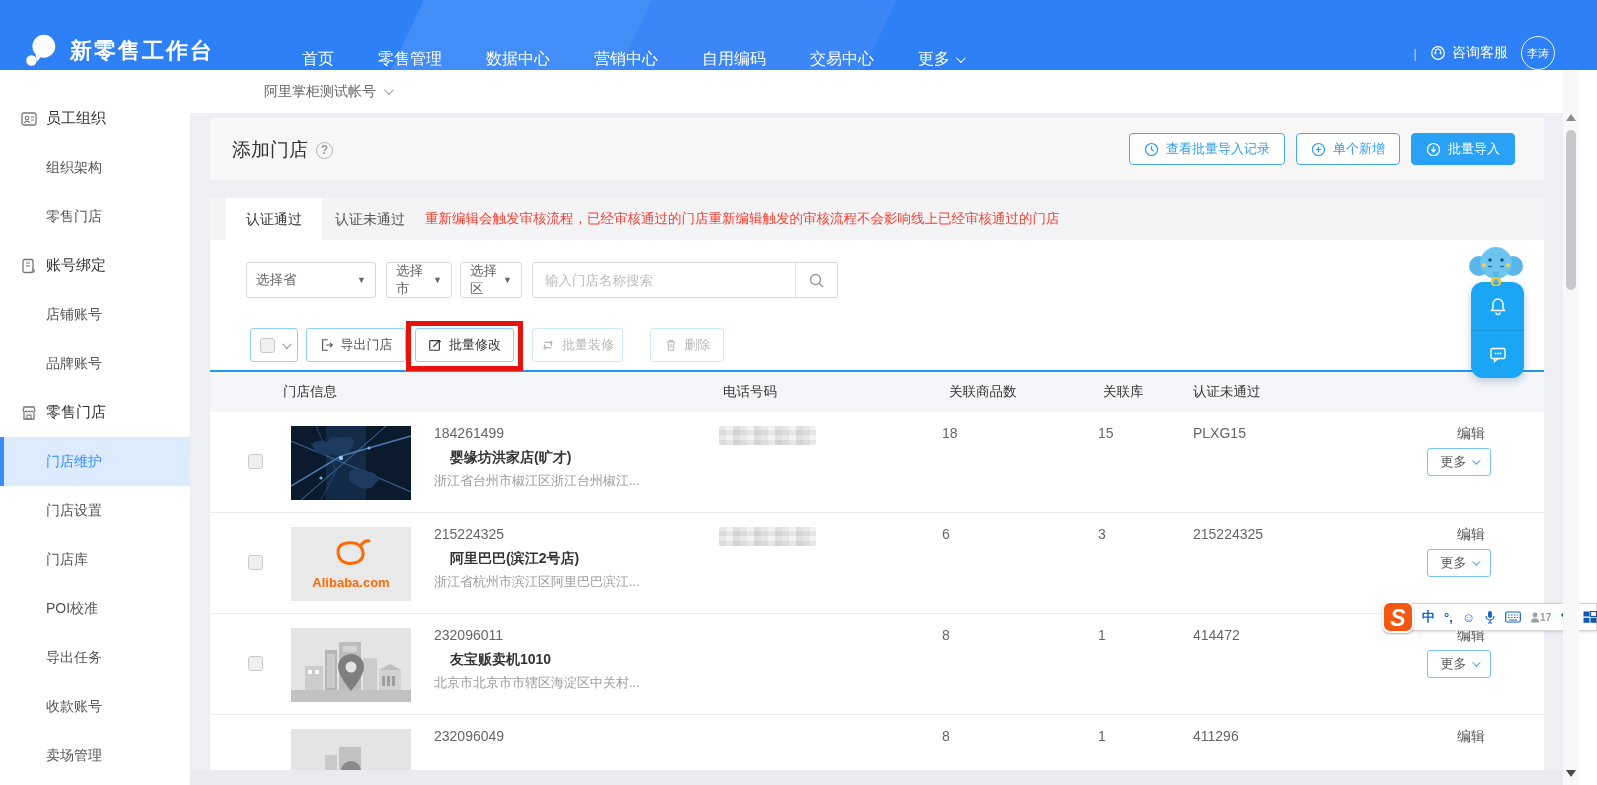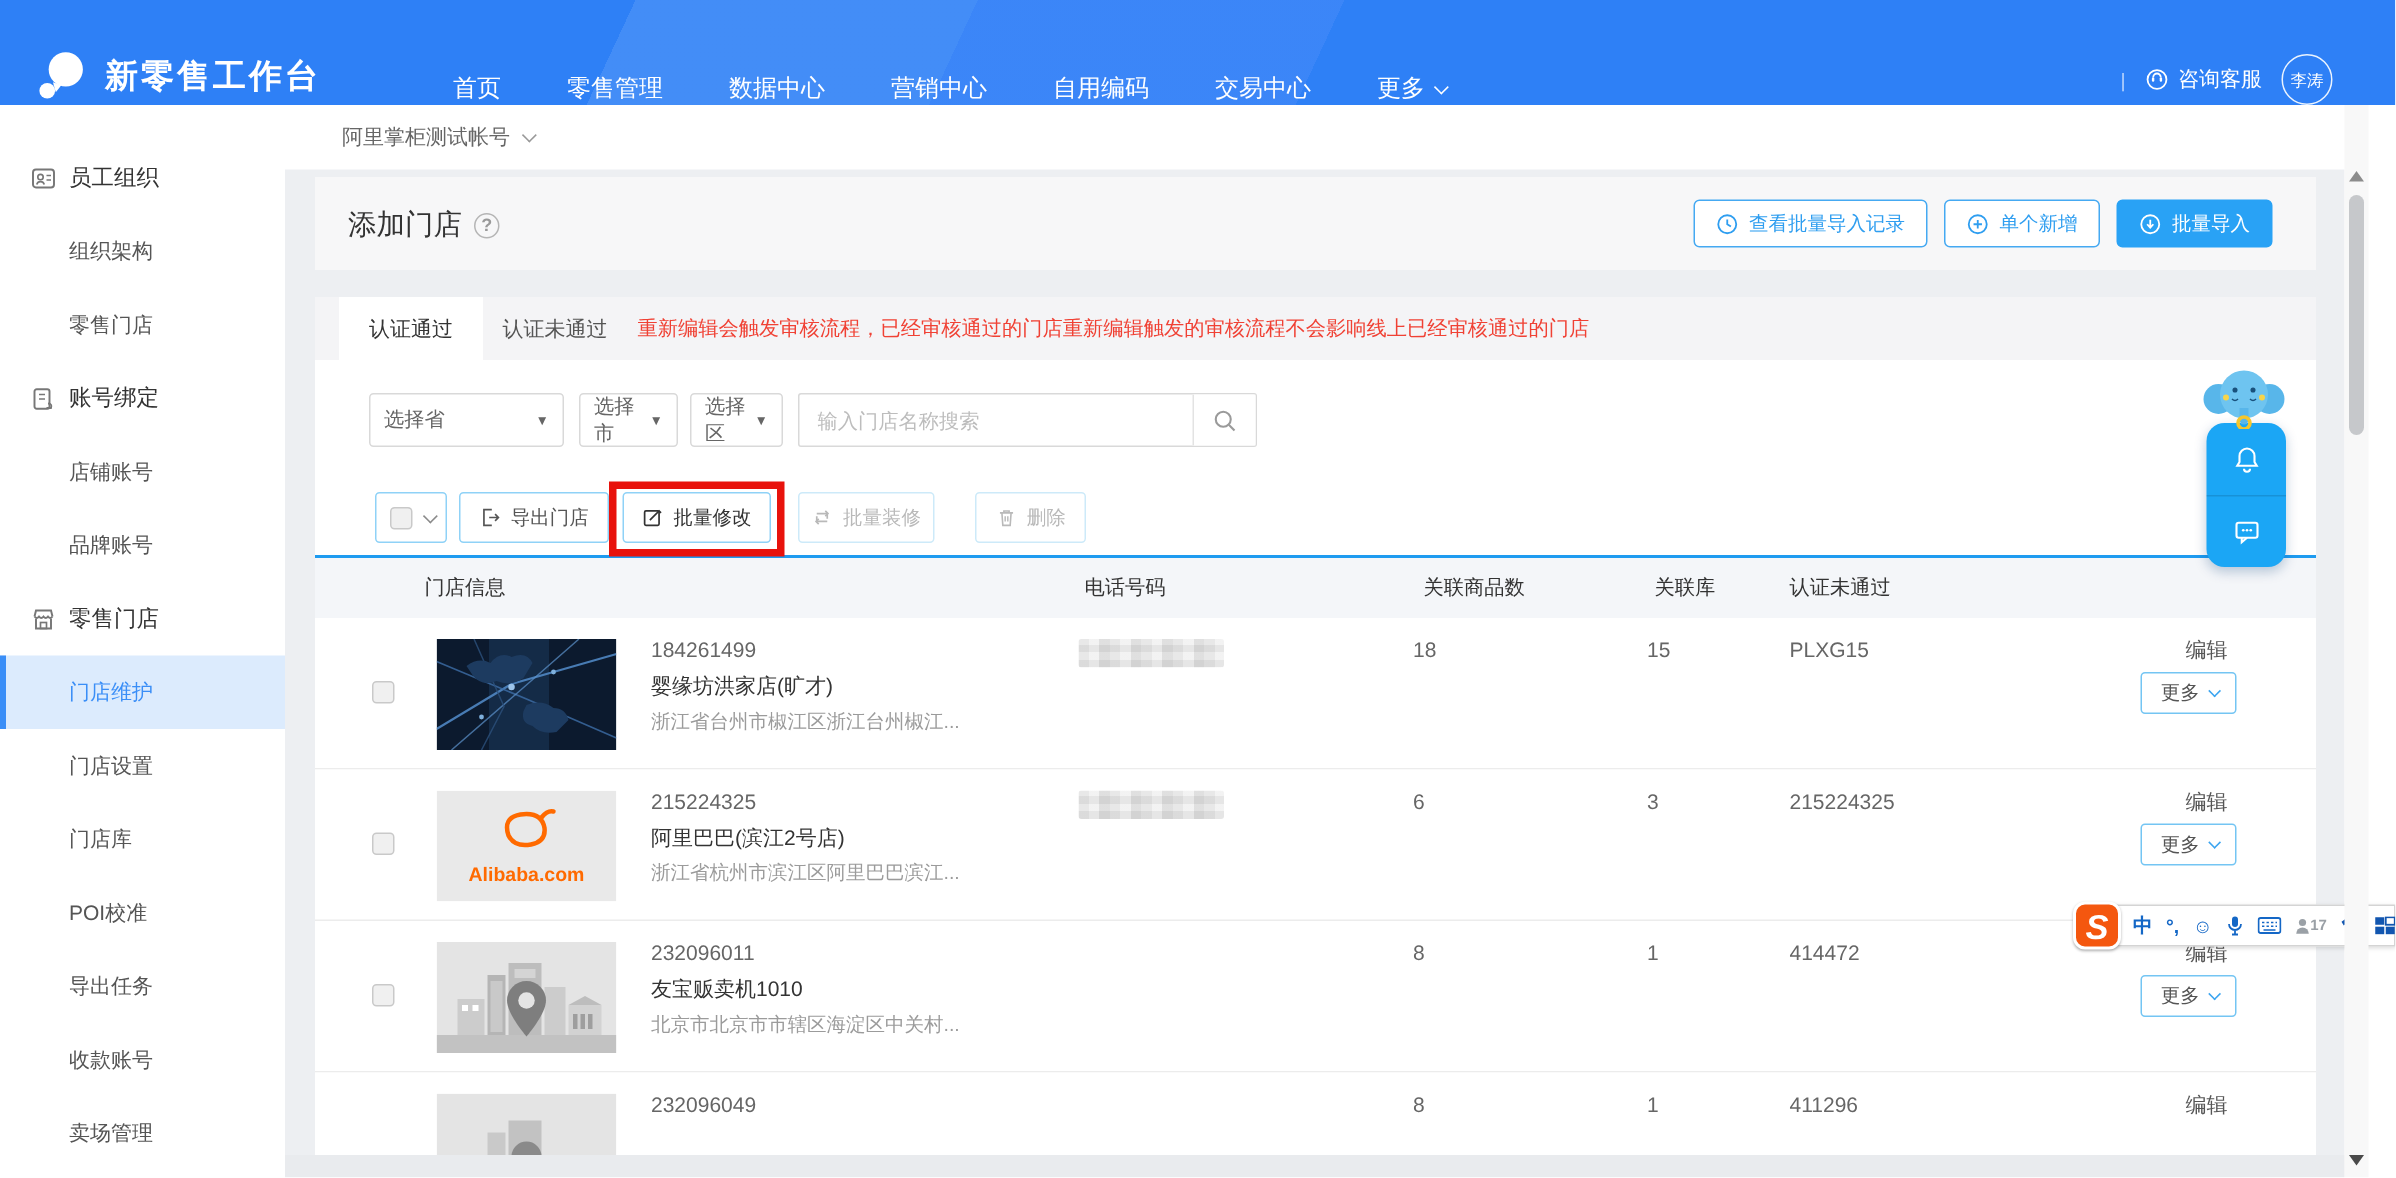--- a/index.html
+++ b/index.html
@@ -30,21 +30,21 @@
   .side-item.group { color:#333; font-size:15px; }
   .side-item .s-icon { position:absolute; left:20px; width:18px; height:18px; color:#777; }
   .side-item .s-label { margin-left:46px; }
   .side-item.active { background:#dcebfd; color:#3a8ef7; }
   .side-item.active::before { content:""; position:absolute; left:0; top:0; width:4px; height:100%; background:#3a8ef7; }
 
   
   .main-bg { position:absolute; left:190px; top:70px; width:1373px; height:715px; background:#edeff2; }
   .breadcrumb-bar { position:absolute; left:190px; top:70px; width:1407px; height:43px; background:#fff;
     display:flex; align-items:center; padding-left:38px; color:#666; font-size:14px; }
-  .breadcrumb-bar .crumb { display:flex; align-items:center; gap:8px; cursor:pointer; }
+  .breadcrumb-bar .crumb { display:flex; align-items:center; gap:8px; cursor:pointer;margin-left:36px; }
   .breadcrumb-bar .chev { color:#999; }
 
   .title-card { position:absolute; left:210px; top:118px; width:1334px; height:62px; background:#f7f7f8; }
   .page-title { position:absolute; left:22px; top:19px; font-size:19px; color:#333; display:flex; align-items:center; gap:8px; }
   .help-circle { width:17px; height:17px; border:1px solid #b5b5b5; border-radius:50%; color:#999;
     font-size:12px; line-height:15px; text-align:center; cursor:pointer; font-weight:bold; }
   .title-actions { position:absolute; right:29px; top:15px; display:flex; gap:11px; }
   .btn { height:32px; border-radius:4px; display:inline-flex; align-items:center; gap:7px;
     padding:0 14px; font-size:13px; cursor:pointer; white-space:nowrap; }
   .btn-outline { background:#fff; border:1px solid #45a9f2; color:#2f9ef0; }
@@ -77,21 +77,21 @@
 
   .blue-line { position:absolute; left:0; top:172px; width:100%; height:2px; background:#1e9bf0; }
   .thead { position:absolute; left:0; top:174px; width:100%; height:40px; background:#f4f6f9; font-size:13.5px; color:#333; }
   .thead span { position:absolute; line-height:40px; }
   .h-info { left:73px; } .h-phone { left:513px; } .h-goods { left:739px; } .h-wh { left:893px; } .h-code { left:983px; }
 
   .trow { position:absolute; left:0; width:100%; height:101px; border-bottom:1px solid #ececec; background:#fff; }
   .trow .c-check { position:absolute; left:38px; top:42px; }
   .trow .c-img { position:absolute; left:81px; top:14px; width:120px; height:74px; overflow:hidden; }
   .trow .c-id   { position:absolute; left:224px; top:13px; font-size:14px; color:#666; }
-  .trow .c-name { position:absolute; left:224px; top:37px; font-size:14px; color:#333; }
+  .trow .c-name { position:absolute; left:240px; top:37px; font-size:14px; color:#333;font-weight:bold; }
   .trow .c-addr { position:absolute; left:224px; top:60px; font-size:13px; color:#9b9b9b; }
   .trow .c-phone { position:absolute; left:509px; top:14px; width:97px; height:19px; border-radius:2px;
     background-image:
       repeating-linear-gradient(0deg, rgba(0,0,0,.05) 0 5px, rgba(255,255,255,.05) 5px 10px),
       repeating-linear-gradient(90deg, #e7e7e7 0 7px, #f2f2f2 7px 14px, #dedede 14px 21px); }
   .trow .c-goods { position:absolute; left:732px; top:13px; font-size:14px; color:#666; }
   .trow .c-wh   { position:absolute; left:888px; top:13px; font-size:14px; color:#666; }
   .trow .c-code { position:absolute; left:983px; top:13px; font-size:14px; color:#666; }
   .trow .c-edit { position:absolute; right:59px; top:13px; font-size:14px; color:#555; cursor:pointer; }
   .trow .c-more { position:absolute; left:1217px; top:36px; width:64px; height:28px; border:1px solid #74c5f3; border-radius:3px;

